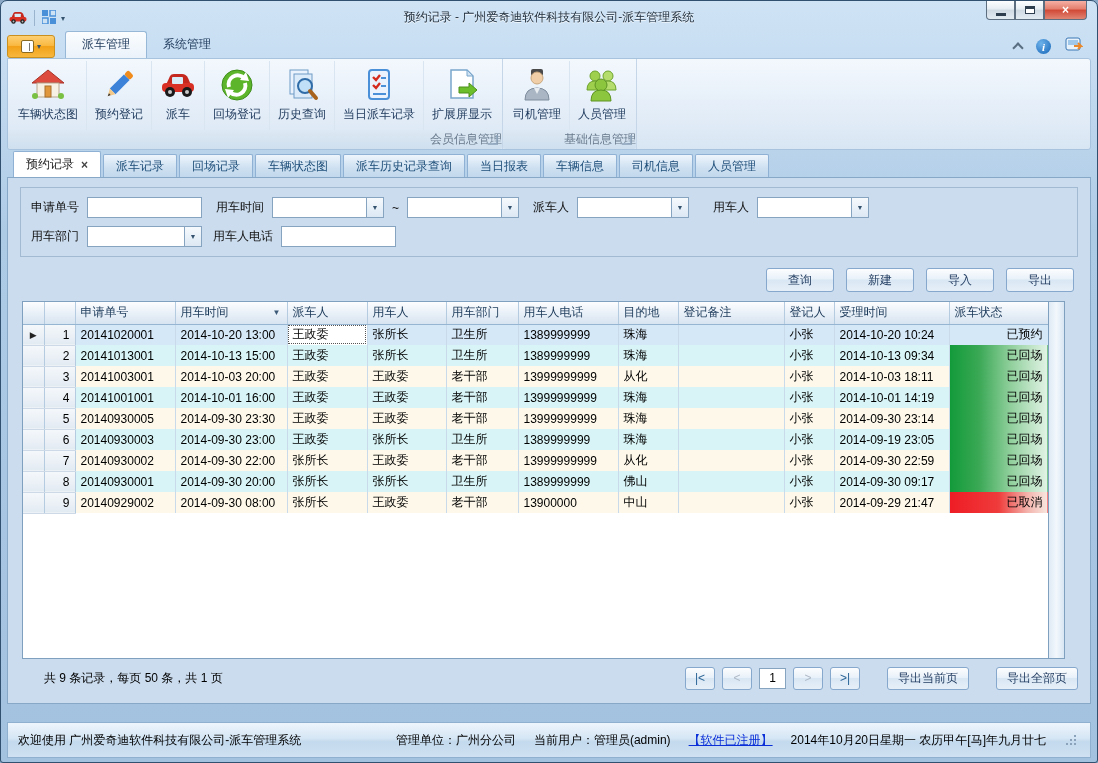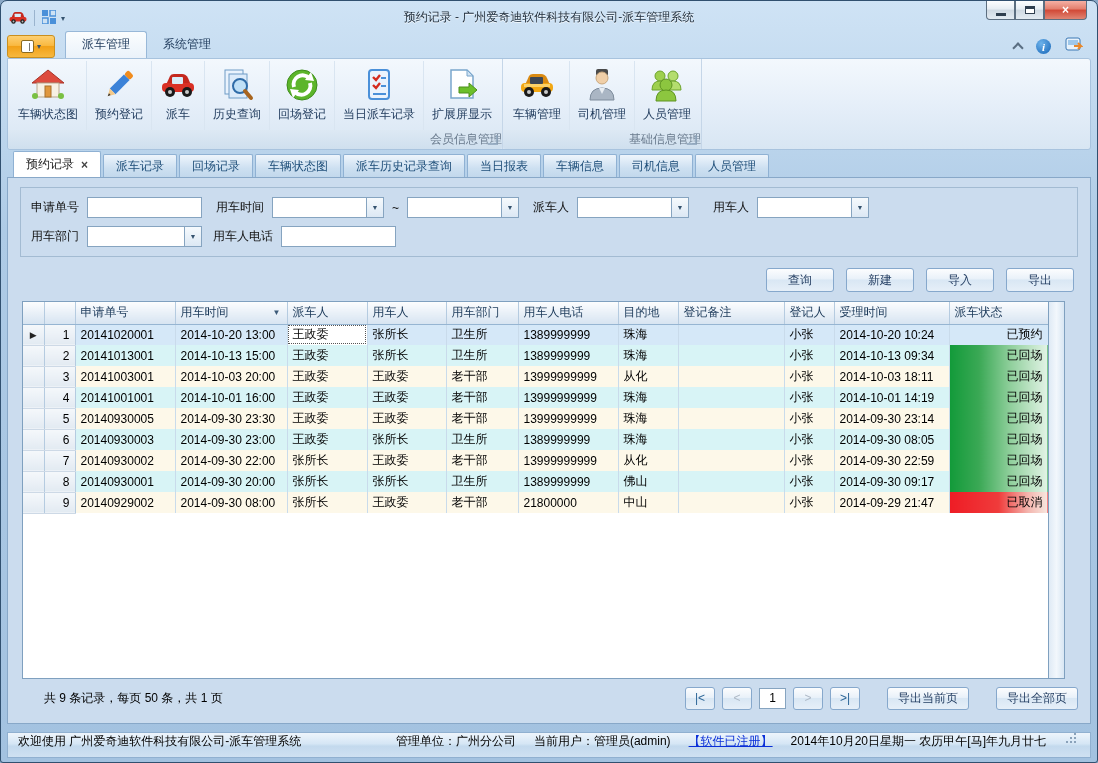--- a/index.html
+++ b/index.html
@@ -107,21 +107,21 @@
   .content-footer { height:38px; display:flex; align-items:center; }
   .summary { margin-left:24px; color:#000; }
   .pager { margin-left:auto; display:flex; align-items:center; gap:7px; }
   .pbtn { width:30px; height:23px; border:1px solid #86a8cc; border-radius:3px; background:linear-gradient(#fcfdfe,#e9f1f9 45%,#d9e7f4 50%,#e6eff8);
           display:flex; align-items:center; justify-content:center; color:#2a6496; }
   .pbtn.disabled { color:#aeb9c6; }
   .page-input { width:27px; height:21px; border:1px solid #86a4c0; text-align:center; font:inherit; background:#fff; }
   .pager .btn { margin-left:20px; min-width:78px; height:23px; }
 
   
-  .statusbar { height:26px; margin:6px 2px 0 2px; border:1px solid #90b0d0; display:flex; align-items:flex-start; gap:18px; padding:0 14px 0 10px;
+  .statusbar { height:36px; margin:16px 2px 0 2px; border:1px solid #90b0d0; display:flex; align-items:center; gap:18px; padding:0 14px 0 10px;
                background:linear-gradient(#eef5fc,#d5e6f5 45%,#c3d9ed 55%,#cfe1f2); color:#000; }
   .statusbar .welcome { margin-right:auto; }
   .reg-link { color:#0a2fd8; font-weight:normal; text-decoration:underline; }
   .grip { width:10px; height:10px; position:relative; margin-left:2px; }
   .grip::before { content:""; position:absolute; right:0; bottom:0; width:2px; height:2px; background:#8aa2ba;
     box-shadow:-4px 0 #8aa2ba,-8px 0 #8aa2ba,0 -4px #8aa2ba,-4px -4px #8aa2ba,0 -8px #8aa2ba; }
 
   
   .c-marker{width:21px}.c-num{width:31px}.c-order{width:100px}.c-time{width:112px}.c-disp{width:80px}.c-user{width:79px}
   .c-dept{width:72px}.c-phone{width:100px}.c-dest{width:60px}.c-remark{width:106px}.c-reg{width:50px}.c-accept{width:115px}.c-status{width:99px}
@@ -227,40 +227,40 @@
                 <circle cx="27" cy="20" r="5" fill="#1a1a1a"></circle>
                 <circle cx="10" cy="20" r="2" fill="#c9c9c9"></circle>
                 <circle cx="27" cy="20" r="2" fill="#c9c9c9"></circle>
               </svg>
             </span>
           <span class="lbl">派车</span>
         </div>
         <div class="rbtn">
           <span class="icon">
               <svg width="34" height="34" viewBox="0 0 34 34">
-                <rect x="5" y="2" width="18" height="24" fill="#eaf3fd" stroke="#6f9cc6"></rect>
-                <rect x="9" y="6" width="18" height="24" fill="#dcebfa" stroke="#6f9cc6"></rect>
-                <circle cx="20" cy="18" r="7" fill="#bfe0f7" stroke="#2f6ca8" stroke-width="2"></circle>
-                <line x1="25" y1="23" x2="31" y2="30" stroke="#a8641e" stroke-width="4" stroke-linecap="round"></line>
-              </svg>
-            </span>
-          <span class="lbl">历史查询</span>
-        </div>
-        <div class="rbtn">
-          <span class="icon">
-              <svg width="34" height="34" viewBox="0 0 34 34">
                 <circle cx="17" cy="17" r="15" fill="#5cb52a"></circle>
                 <circle cx="17" cy="17" r="15" fill="none" stroke="#3e8c1c" stroke-width="1"></circle>
                 <path d="M9 19 A9 9 0 0 1 24 10" stroke="#fff" stroke-width="4" fill="none"></path>
                 <polygon points="26,4 29,13 20,12" fill="#fff"></polygon>
                 <path d="M25 15 A9 9 0 0 1 10 24" stroke="#fff" stroke-width="4" fill="none"></path>
                 <polygon points="8,30 5,21 14,22" fill="#fff"></polygon>
               </svg>
             </span>
           <span class="lbl">回场登记</span>
+        </div>
+        <div class="rbtn">
+          <span class="icon">
+              <svg width="34" height="34" viewBox="0 0 34 34">
+                <rect x="5" y="2" width="18" height="24" fill="#eaf3fd" stroke="#6f9cc6"></rect>
+                <rect x="9" y="6" width="18" height="24" fill="#dcebfa" stroke="#6f9cc6"></rect>
+                <circle cx="20" cy="18" r="7" fill="#bfe0f7" stroke="#2f6ca8" stroke-width="2"></circle>
+                <line x1="25" y1="23" x2="31" y2="30" stroke="#a8641e" stroke-width="4" stroke-linecap="round"></line>
+              </svg>
+            </span>
+          <span class="lbl">历史查询</span>
         </div>
         <div class="rbtn">
           <span class="icon">
               <svg width="34" height="34" viewBox="0 0 34 34">
                 <rect x="7" y="2" width="20" height="29" rx="3" fill="#eaf3fd" stroke="#4a90d9" stroke-width="2"></rect>
                 <path d="M11 9 l3 3 l4-5" stroke="#d42a1e" stroke-width="2.4" fill="none"></path>
                 <line x1="19" y1="10" x2="24" y2="10" stroke="#4a90d9" stroke-width="2"></line>
                 <path d="M11 17 l3 3 l4-5" stroke="#d42a1e" stroke-width="2.4" fill="none"></path>
                 <line x1="19" y1="18" x2="24" y2="18" stroke="#4a90d9" stroke-width="2"></line>
                 <line x1="11" y1="26" x2="24" y2="26" stroke="#4a90d9" stroke-width="2"></line>
@@ -280,35 +280,20 @@
         </div>
       </div>
       <div class="rgroup-label">
         <span>会员信息管理</span>
         <span class="launcher"></span>
       </div>
     </div>
 
     <div class="rgroup">
       <div class="rgroup-buttons">
-        <div class="rbtn">
-          <span class="icon">
-              <svg width="36" height="26" viewBox="0 0 36 26">
-                <path d="M6 13 L10 4 Q11 2 14 2 L22 2 Q26 2 28 6 L31 13 Z" fill="#d98a12"></path>
-                <rect x="2" y="11" width="32" height="9" rx="4" fill="#f2a713"></rect>
-                <rect x="11" y="5" width="13" height="7" rx="1" fill="#3c4654"></rect>
-                <rect x="5" y="12" width="26" height="3" fill="#fbd169"></rect>
-                <circle cx="10" cy="20" r="5" fill="#1a1a1a"></circle>
-                <circle cx="27" cy="20" r="5" fill="#1a1a1a"></circle>
-                <circle cx="10" cy="20" r="2" fill="#c9c9c9"></circle>
-                <circle cx="27" cy="20" r="2" fill="#c9c9c9"></circle>
-              </svg>
-            </span>
-          <span class="lbl">车辆管理</span>
-        </div>
         <div class="rbtn">
           <span class="icon">
               <svg width="32" height="34" viewBox="0 0 32 34">
                 <rect x="10" y="1" width="12" height="7" rx="2" fill="#4a4a4a"></rect>
                 <circle cx="16" cy="10" r="6" fill="#f0cfa8" stroke="#c9a87e"></circle>
                 <path d="M4 32 Q4 20 16 20 Q28 20 28 32 Z" fill="#aab6c4" stroke="#7e8c9c"></path>
                 <path d="M13 20 L16 26 L19 20" fill="#e8edf2"></path>
               </svg>
             </span>
           <span class="lbl">司机管理</span>
@@ -536,21 +521,21 @@
                   <td class="rowhead num">6</td>
                   <td>20140930003</td>
                   <td>2014-09-30 23:00</td>
                   <td>王政委</td>
                   <td>张所长</td>
                   <td>卫生所</td>
                   <td>1389999999</td>
                   <td>珠海</td>
                   <td></td>
                   <td>小张</td>
-                  <td>2014-09-30 08:05</td>
+                  <td>2014-09-19 23:05</td>
                   <td class="status st-returned">已回场</td>
                 </tr>
                 <tr class="cream">
                   <td class="rowhead marker"></td>
                   <td class="rowhead num">7</td>
                   <td>20140930002</td>
                   <td>2014-09-30 22:00</td>
                   <td>张所长</td>
                   <td>王政委</td>
                   <td>老干部</td>
@@ -577,21 +562,21 @@
                   <td class="status st-returned">已回场</td>
                 </tr>
                 <tr class="cream">
                   <td class="rowhead marker"></td>
                   <td class="rowhead num">9</td>
                   <td>20140929002</td>
                   <td>2014-09-30 08:00</td>
                   <td>张所长</td>
                   <td>王政委</td>
                   <td>老干部</td>
-                  <td>21800000</td>
+                  <td>13900000</td>
                   <td>中山</td>
                   <td></td>
                   <td>小张</td>
                   <td>2014-09-29 21:47</td>
                   <td class="status st-cancelled">已取消</td>
                 </tr>
               </tbody>
           </table>
         </div>
         <div class="vscroll"></div>

